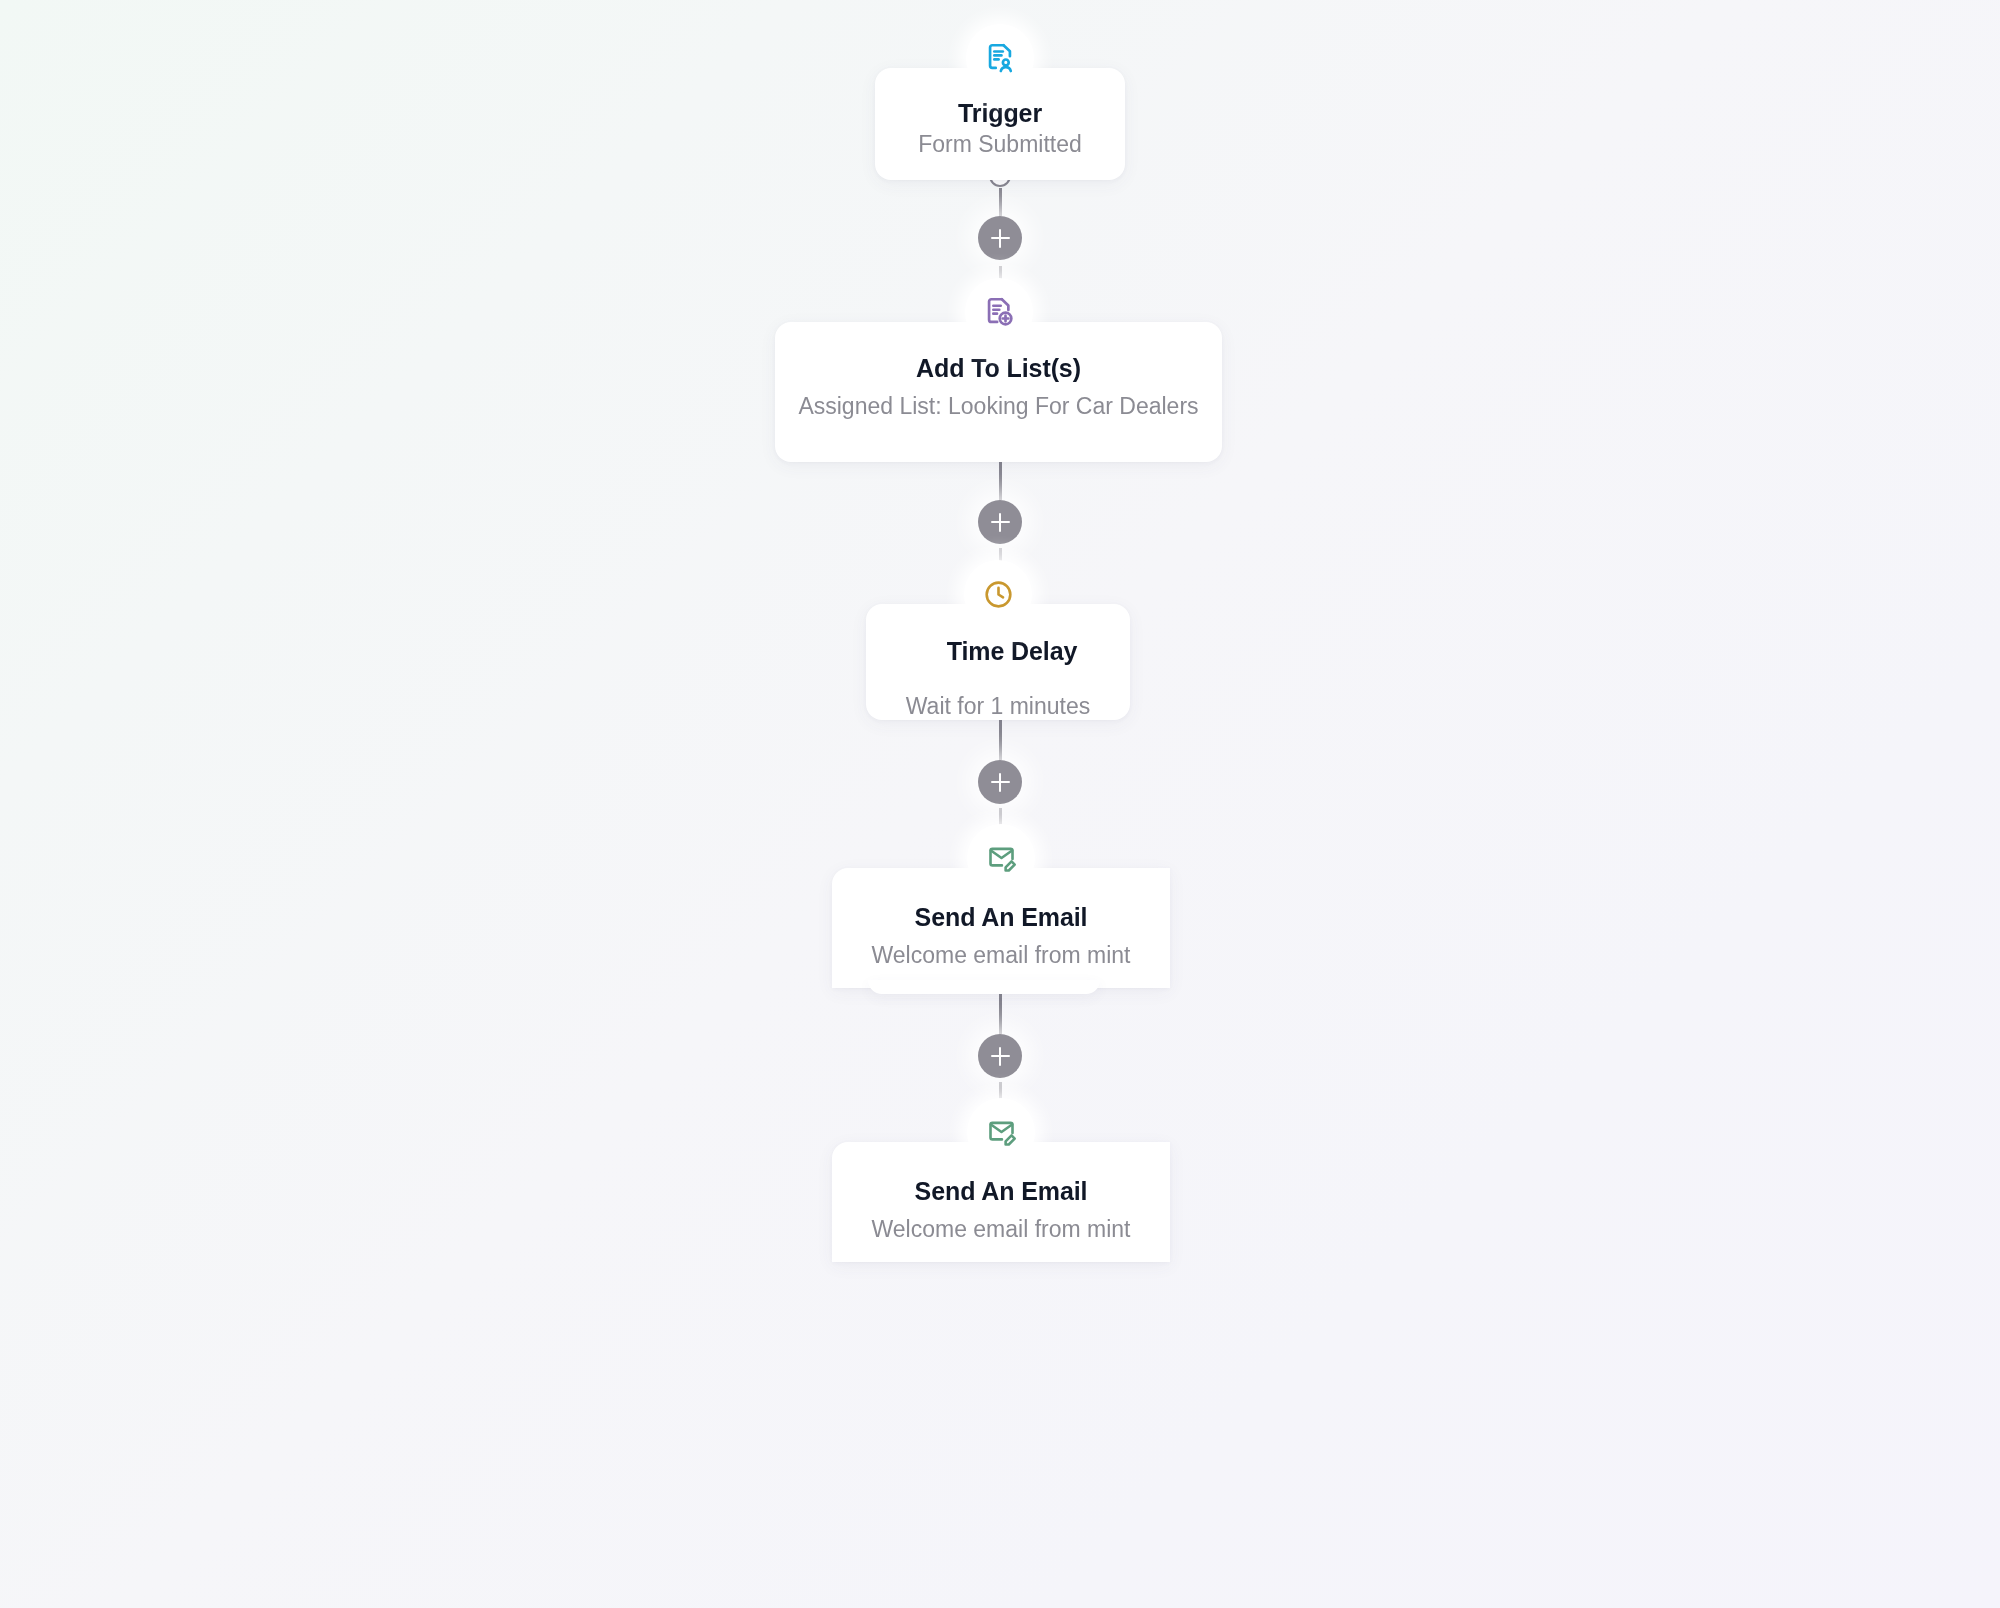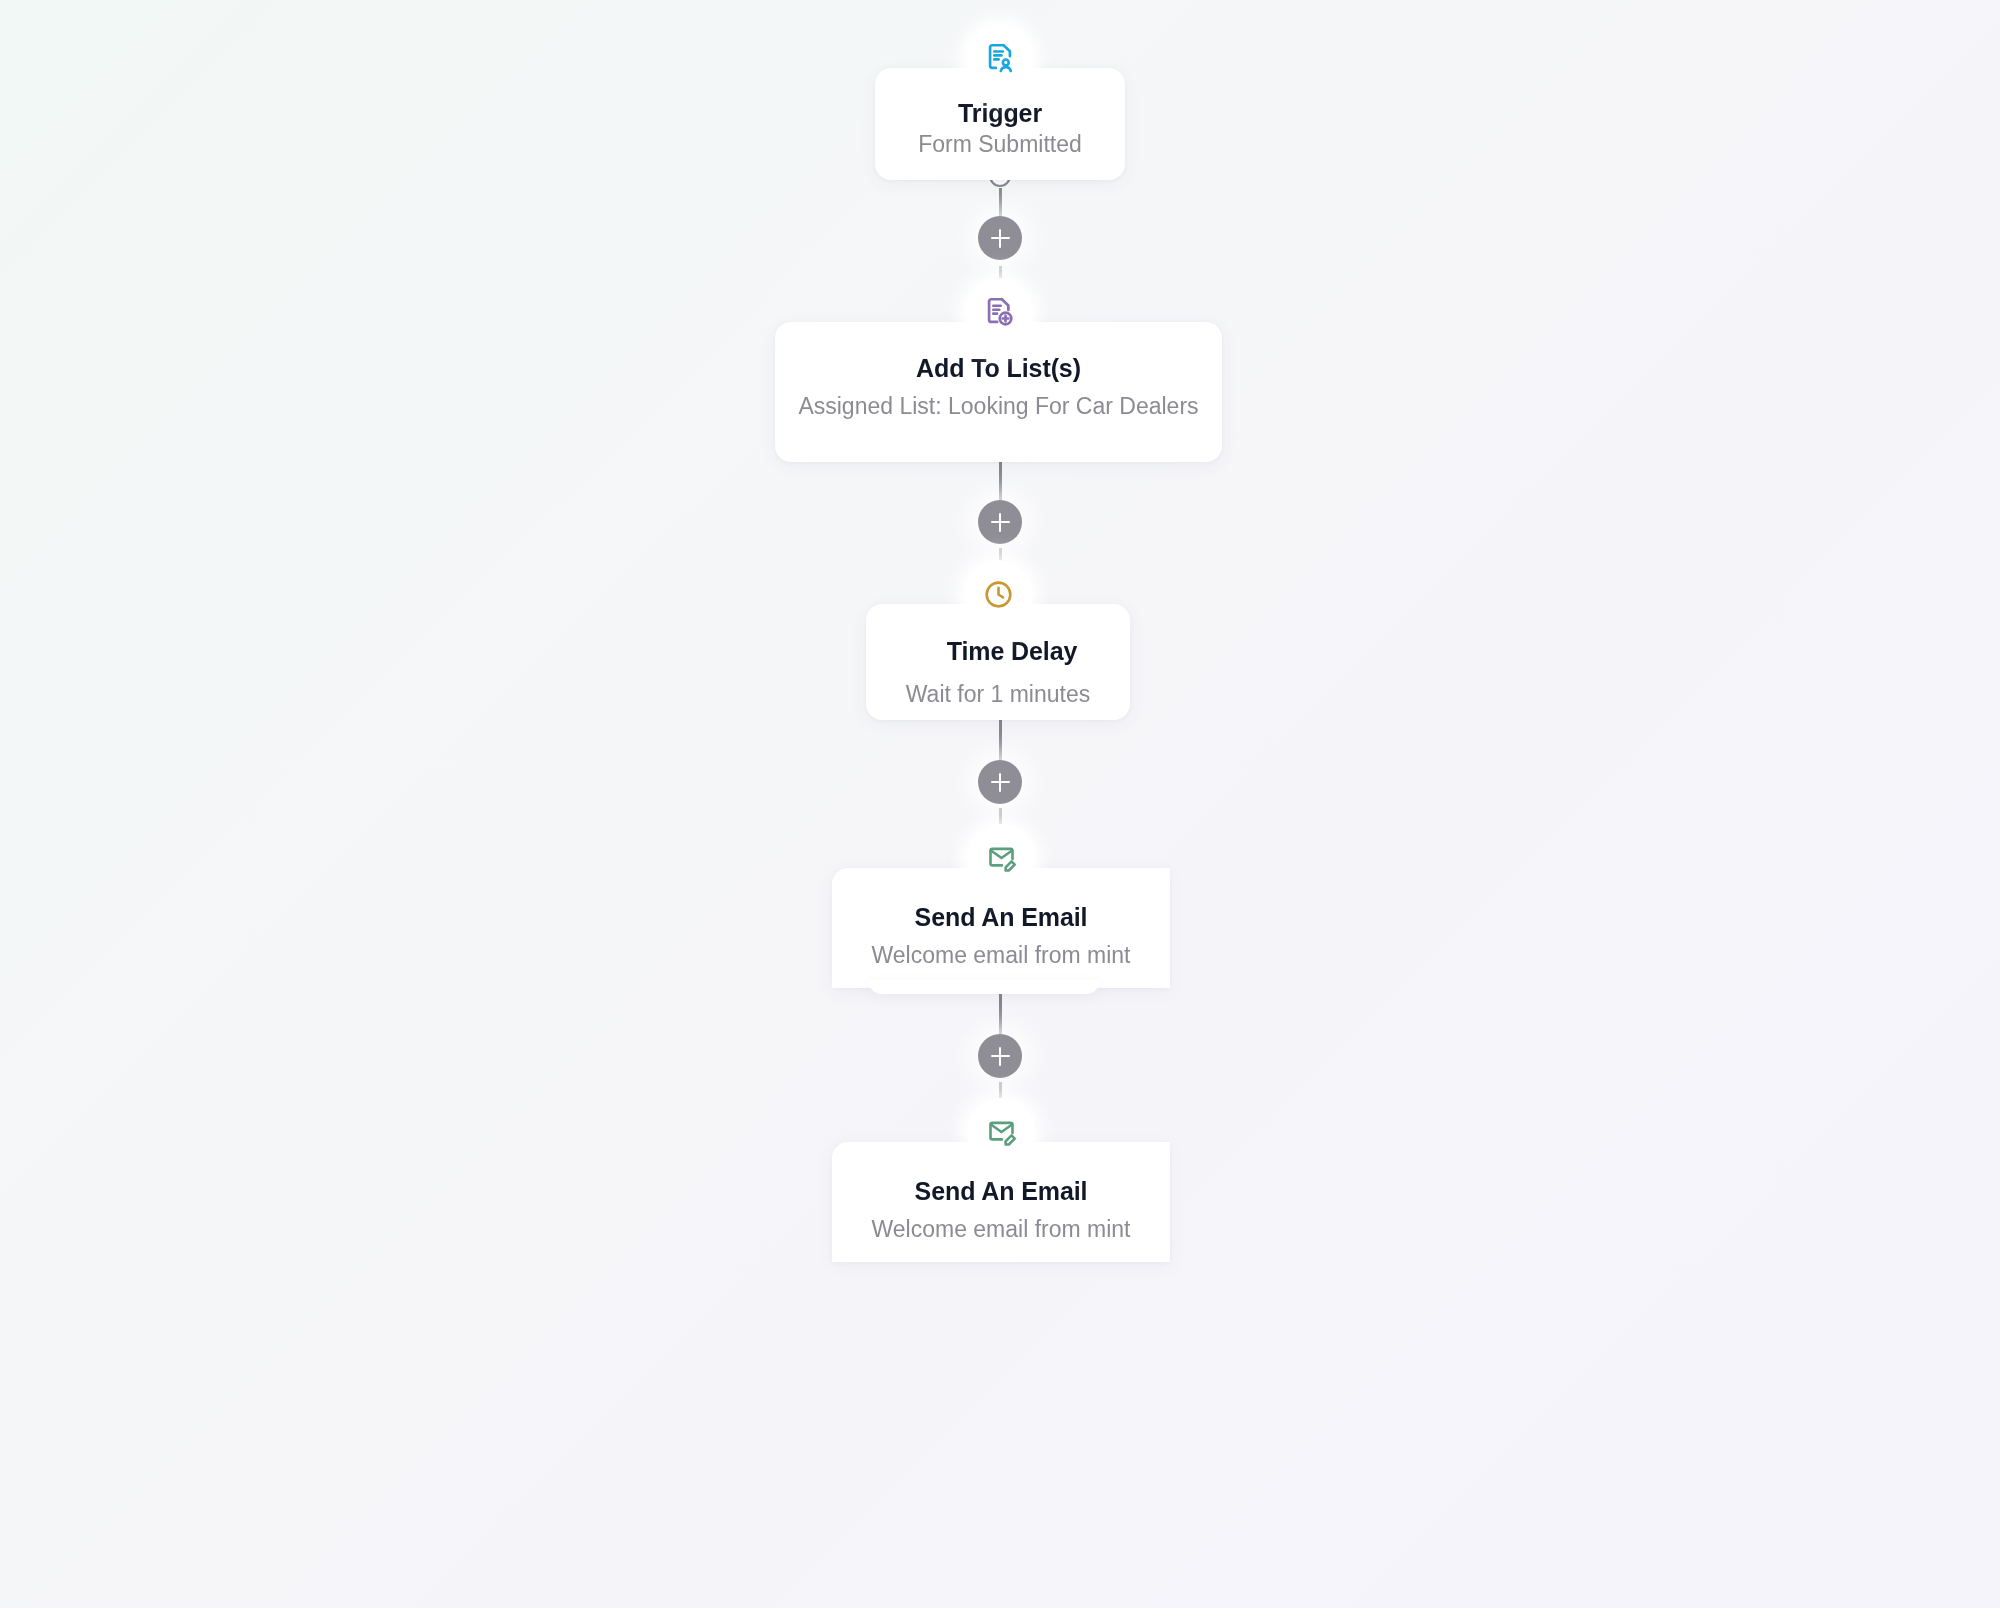--- a/index.html
+++ b/index.html
@@ -146,21 +146,21 @@
   }
   #node-add-to-list .node-icon-halo { top: -44px; }
   #node-add-to-list .node-title    { margin-top: 31px; }
   #node-add-to-list .node-subtitle { margin-top: 8px; padding: 0 20px; }
 
   #node-time-delay {
     left: 866px; top: 604px; width: 264px; height: 116px;
   }
   #node-time-delay .node-icon-halo { top: -44px; }
   #node-time-delay .node-title    { margin-top: 32px; padding-left: 28px; }
-  #node-time-delay .node-subtitle { margin-top: 13px; }
+  #node-time-delay .node-subtitle { margin-top: 25px; }
 
   
   #node-send-email-1 {
     left: 832px; top: 868px; width: 338px; height: 120px;
     border-top-right-radius: 0;
     border-bottom-right-radius: 0;
     border-bottom-left-radius: 0;
   }
   #node-send-email-1 .node-icon-halo { top: -44px; }
   #node-send-email-1 .node-title    { margin-top: 34px; }

